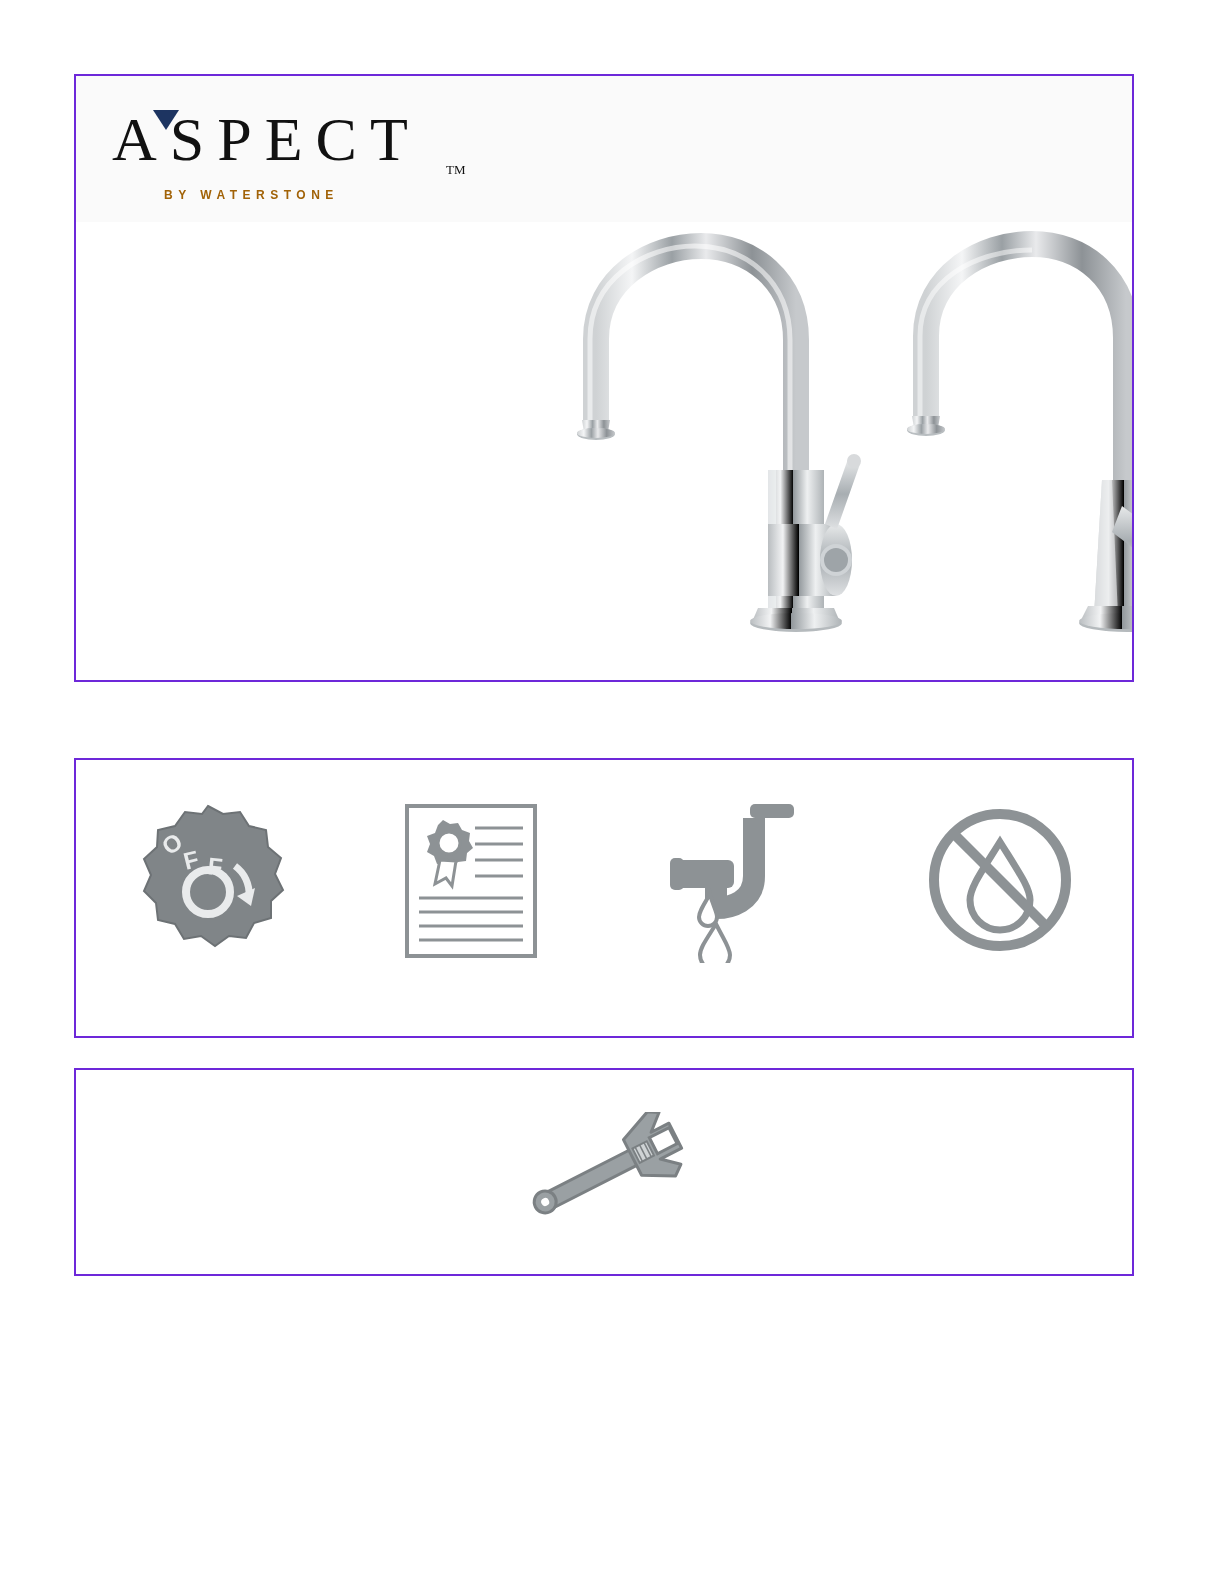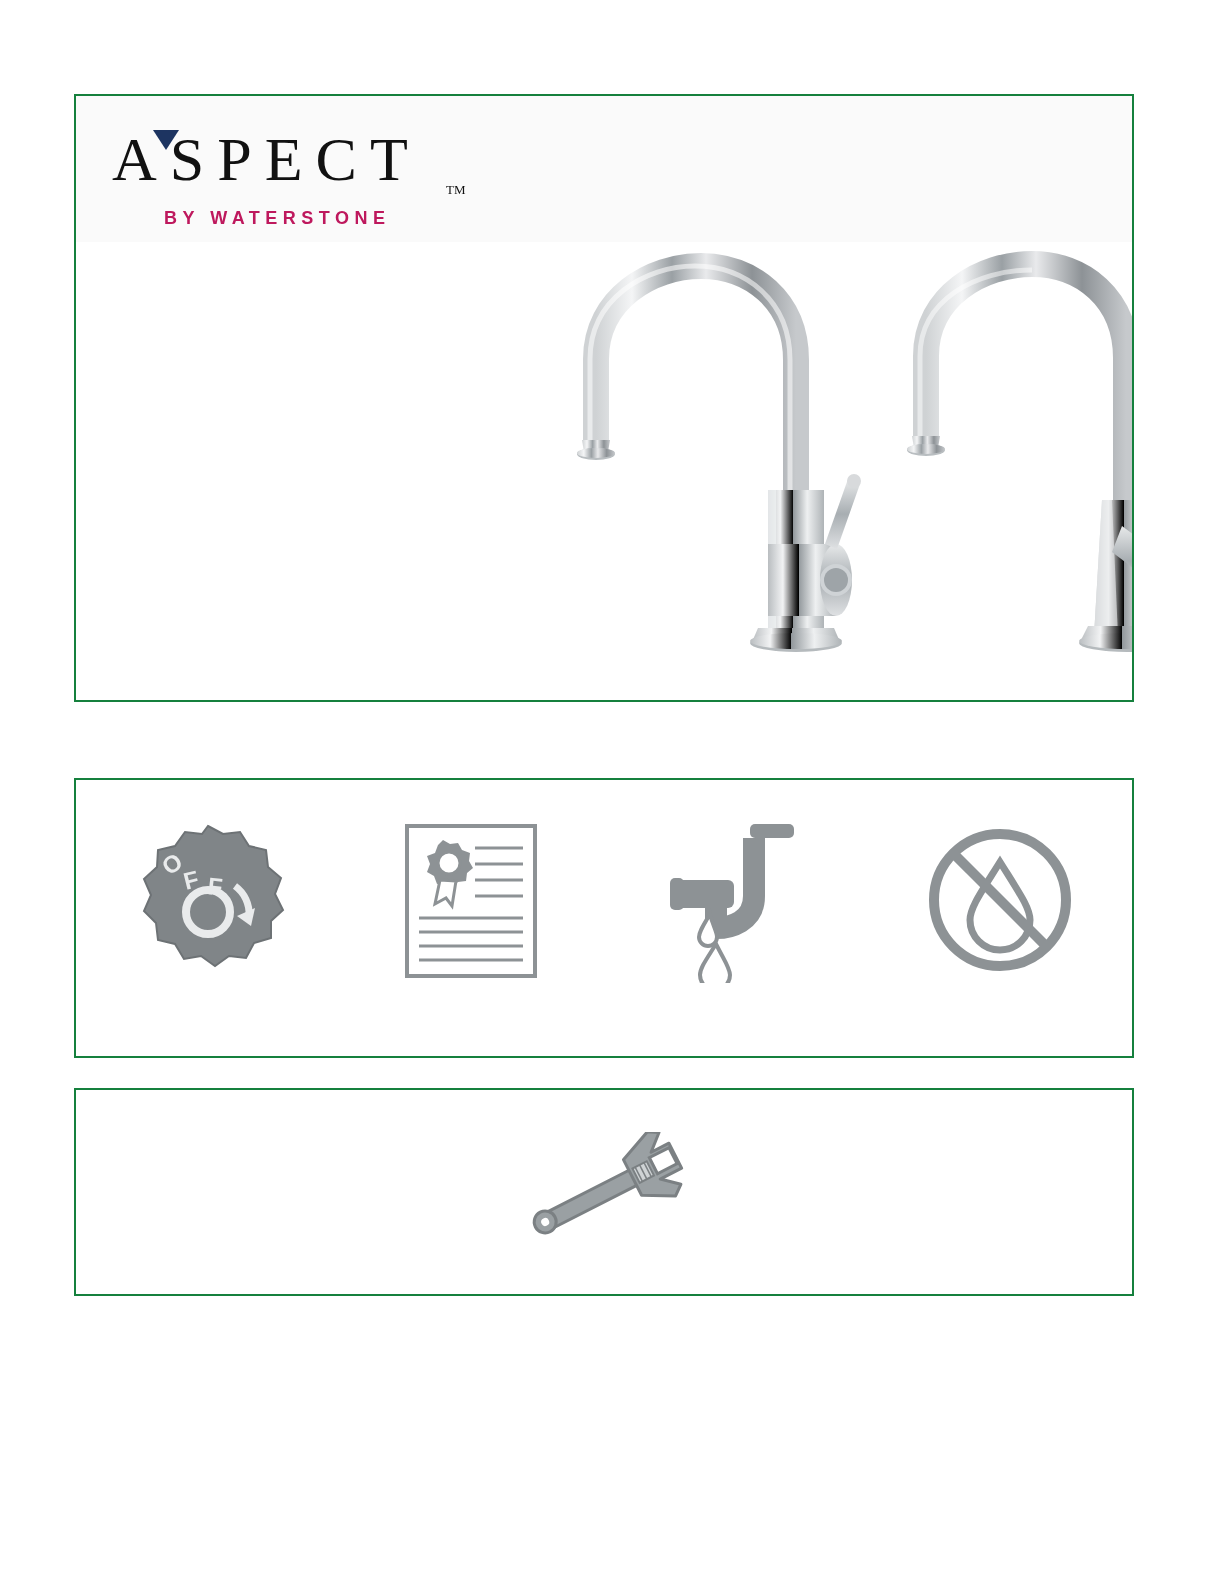--- a/index.html
+++ b/index.html
@@ -20,24 +20,23 @@
   .page {
     position: absolute;
     left: 0; top: 0;
     width: 1224px;
     height: 1584px;
   }
 
   
   .panel {
     position: absolute;
-    border: 2px solid #15803d;
+    border: 2px solid #6d28d9;
     background: #fff;
     box-sizing: border-box;
-    margin-top: 20px;
   }
   #product-panel {
     left: 74px;
     top: 74px;
     width: 1060px;
     height: 608px;
   }
 
   .brand-band {
     position: absolute;
@@ -80,24 +79,24 @@
     top: 20px;
     width: 0; height: 0;
     border-left: 13px solid transparent;
     border-right: 13px solid transparent;
     border-top: 20px solid #1d3461;
   }
   .logo-sub {
     position: absolute;
     left: 68px;
     top: 98px;
-    font-size: 18px;
+    font-size: 12px;
     font-weight: bold;
     letter-spacing: 5.5px;
-    color: #be185d;
+    color: #a16207;
     white-space: nowrap;
   }
 
   .product-images {
     position: absolute;
     left: 420px;
     top: 148px;
     width: 636px;
     height: 456px;
   }

